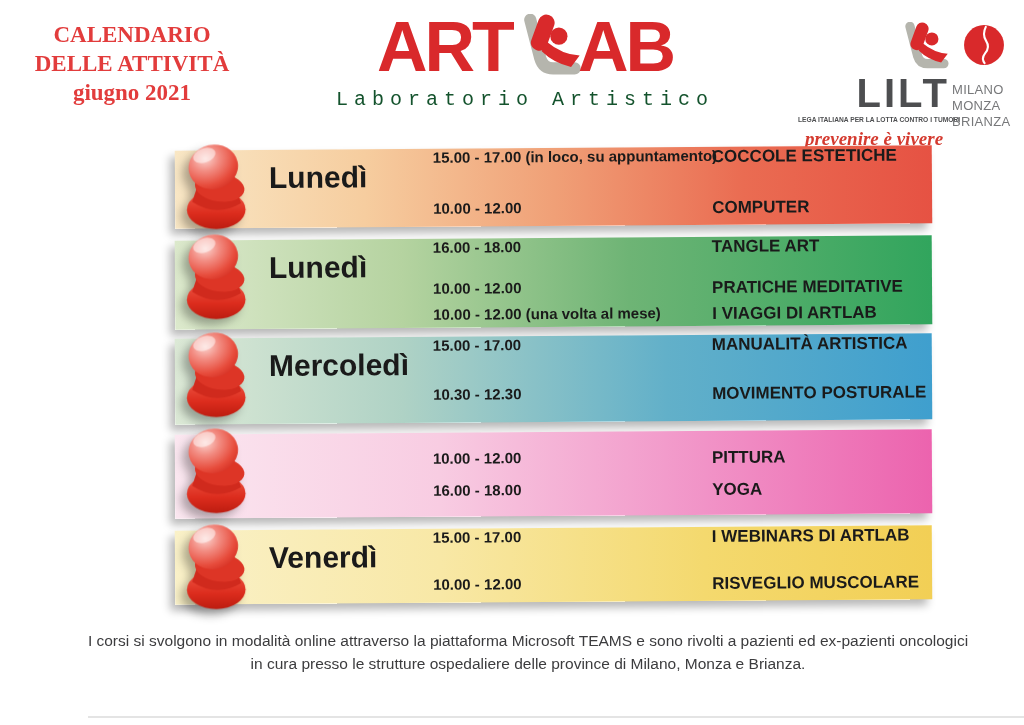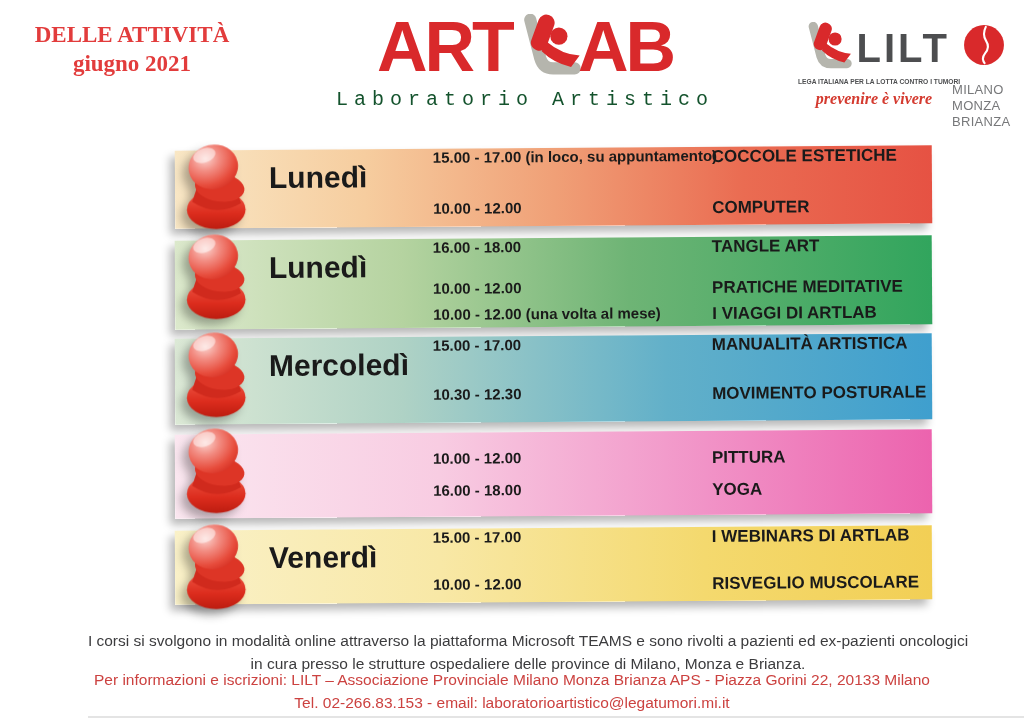--- a/index.html
+++ b/index.html
@@ -10,27 +10,27 @@
   .title-block{position:absolute;left:14px;top:20px;width:236px;text-align:center;
     color:#E23C3C;font-family:cursive;font-weight:600;font-size:23px;line-height:29px;}
 
   .artlab{position:absolute;left:336px;top:14px;width:378px;text-align:center;}
   .artlab-row{display:flex;align-items:flex-start;justify-content:center;height:72px;}
   .artlab-txt{font-size:70px;font-weight:bold;color:#D9292B;letter-spacing:-3px;line-height:66px;}
   .artlab-fig{width:72px;height:68px;margin:0 -4px -2px -2px;}
   .artlab-sub{margin-top:2px;font-size:20px;color:#14532d;letter-spacing:6px;white-space:nowrap;font-family:Liberation Mono, monospace;}
 
   .lilt{position:absolute;left:798px;top:22px;width:152px;}
-  .lilt-row{display:flex;align-items:center;}
+  .lilt-row{display:flex;align-items:flex-end;flex-direction:column;}
   .lilt-fig{width:56px;height:52px;}
   .lilt-name{font-size:40px;font-weight:bold;color:#4D4E50;letter-spacing:3px;line-height:38px;margin-left:4px;}
   .lilt-tagline{margin-top:4px;font-size:7px;font-weight:bold;color:#4D4E50;white-space:nowrap;
     transform:scaleX(.95);transform-origin:left;}
   .lilt-motto{margin-top:5px;text-align:center;font-family:cursive;font-style:italic;
-    font-size:16px;font-weight:600;color:#D43A2F;}
+    font-size:19px;font-weight:600;color:#D43A2F;}
 
   .mmb{position:absolute;left:952px;top:24px;width:64px;}
   .mmb-mark{display:block;margin:0 auto;width:42px;height:42px;}
   .mmb-lines{margin-top:16px;font-size:13px;line-height:16px;color:#77787A;letter-spacing:.3px;}
 
   
   .bar{position:absolute;left:175px;width:757px;transform:rotate(-0.4deg);
        box-shadow:-5px 6px 9px rgba(0,0,0,0.28);}
   .bar0{top:148px;height:78px;background:linear-gradient(90deg,#F9E7C5 0%,#F6CD9F 25%,#F0A077 50%,#EA6C52 75%,#E65243 100%);}
   .bar1{top:238px;height:89px;background:linear-gradient(90deg,#DCE9CC 0%,#B5D3A0 30%,#6EB475 60%,#31A55D 100%);}
@@ -90,20 +90,21 @@
     <symbol id="mmbMark" viewBox="0 0 40 40">
       <circle cx="20" cy="20" r="19" fill="#D9292B"></circle>
       <path d="M22 2 Q18 10 22 16 Q26 22 21 28 Q17 33 21 38" stroke="#ffffff" stroke-width="2" fill="none"></path>
     </symbol>
   </defs>
 </svg>
 
 <div id="page">
 
   <div class="title-block">
+    <div>CALENDARIO</div>
     <div>DELLE ATTIVITÀ</div>
     <div>giugno 2021</div>
   </div>
 
   <div class="artlab">
     <div class="artlab-row">
       <span class="artlab-txt">ART</span>
       <svg class="artlab-fig">
           <use href="#figure"></use>
         </svg>
@@ -209,19 +210,15 @@
     <div class="row">
       <span class="time">15.00 - 17.00</span>
       <span class="activity">I WEBINARS DI ARTLAB</span>
     </div>
   </div>
 
   <div class="foot-info">
     <div>I corsi si svolgono in modalità online attraverso la piattaforma Microsoft TEAMS e sono rivolti a pazienti ed ex-pazienti oncologici</div>
     <div>in cura presso le strutture ospedaliere delle province di Milano, Monza e Brianza.</div>
   </div>
-  <div class="foot-contact">
-    <div>Per informazioni e iscrizioni: LILT – Associazione Provinciale Milano Monza Brianza APS - Piazza Gorini 22, 20133 Milano</div>
-    <div>Tel. 02-266.83.153 - email: laboratorioartistico@legatumori.mi.it</div>
-  </div>
   <div class="bottom-rule"></div>
 
 </div>
 
 </body></html>

